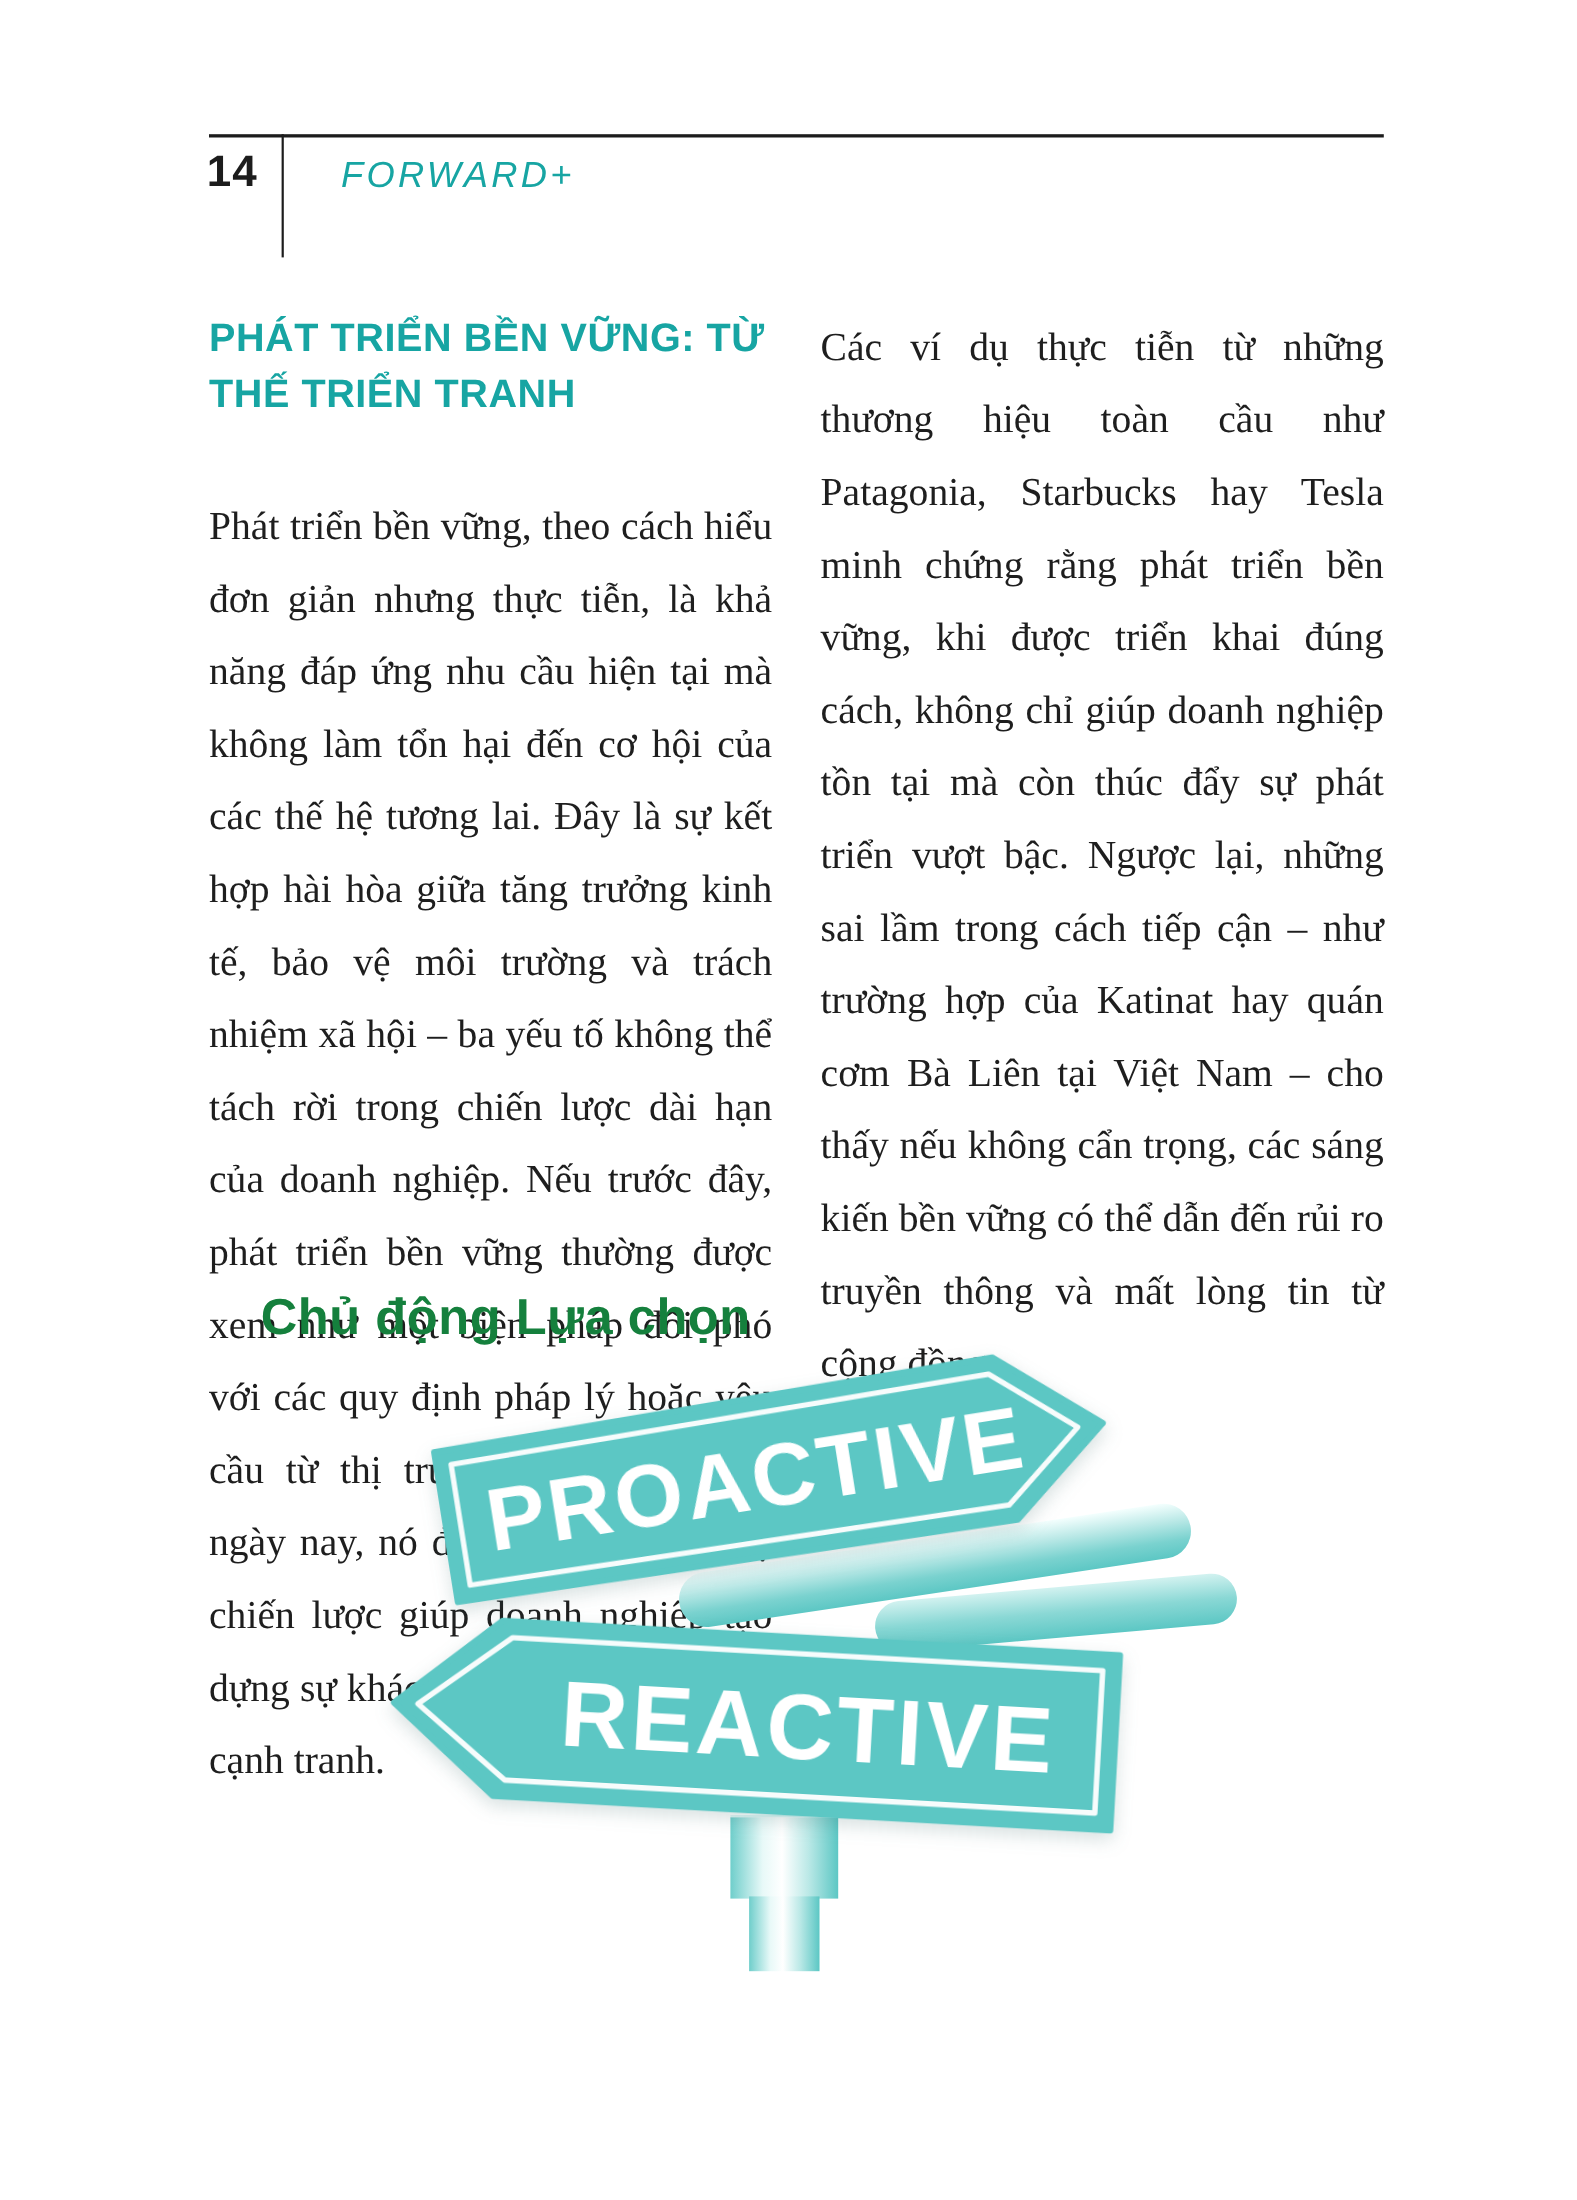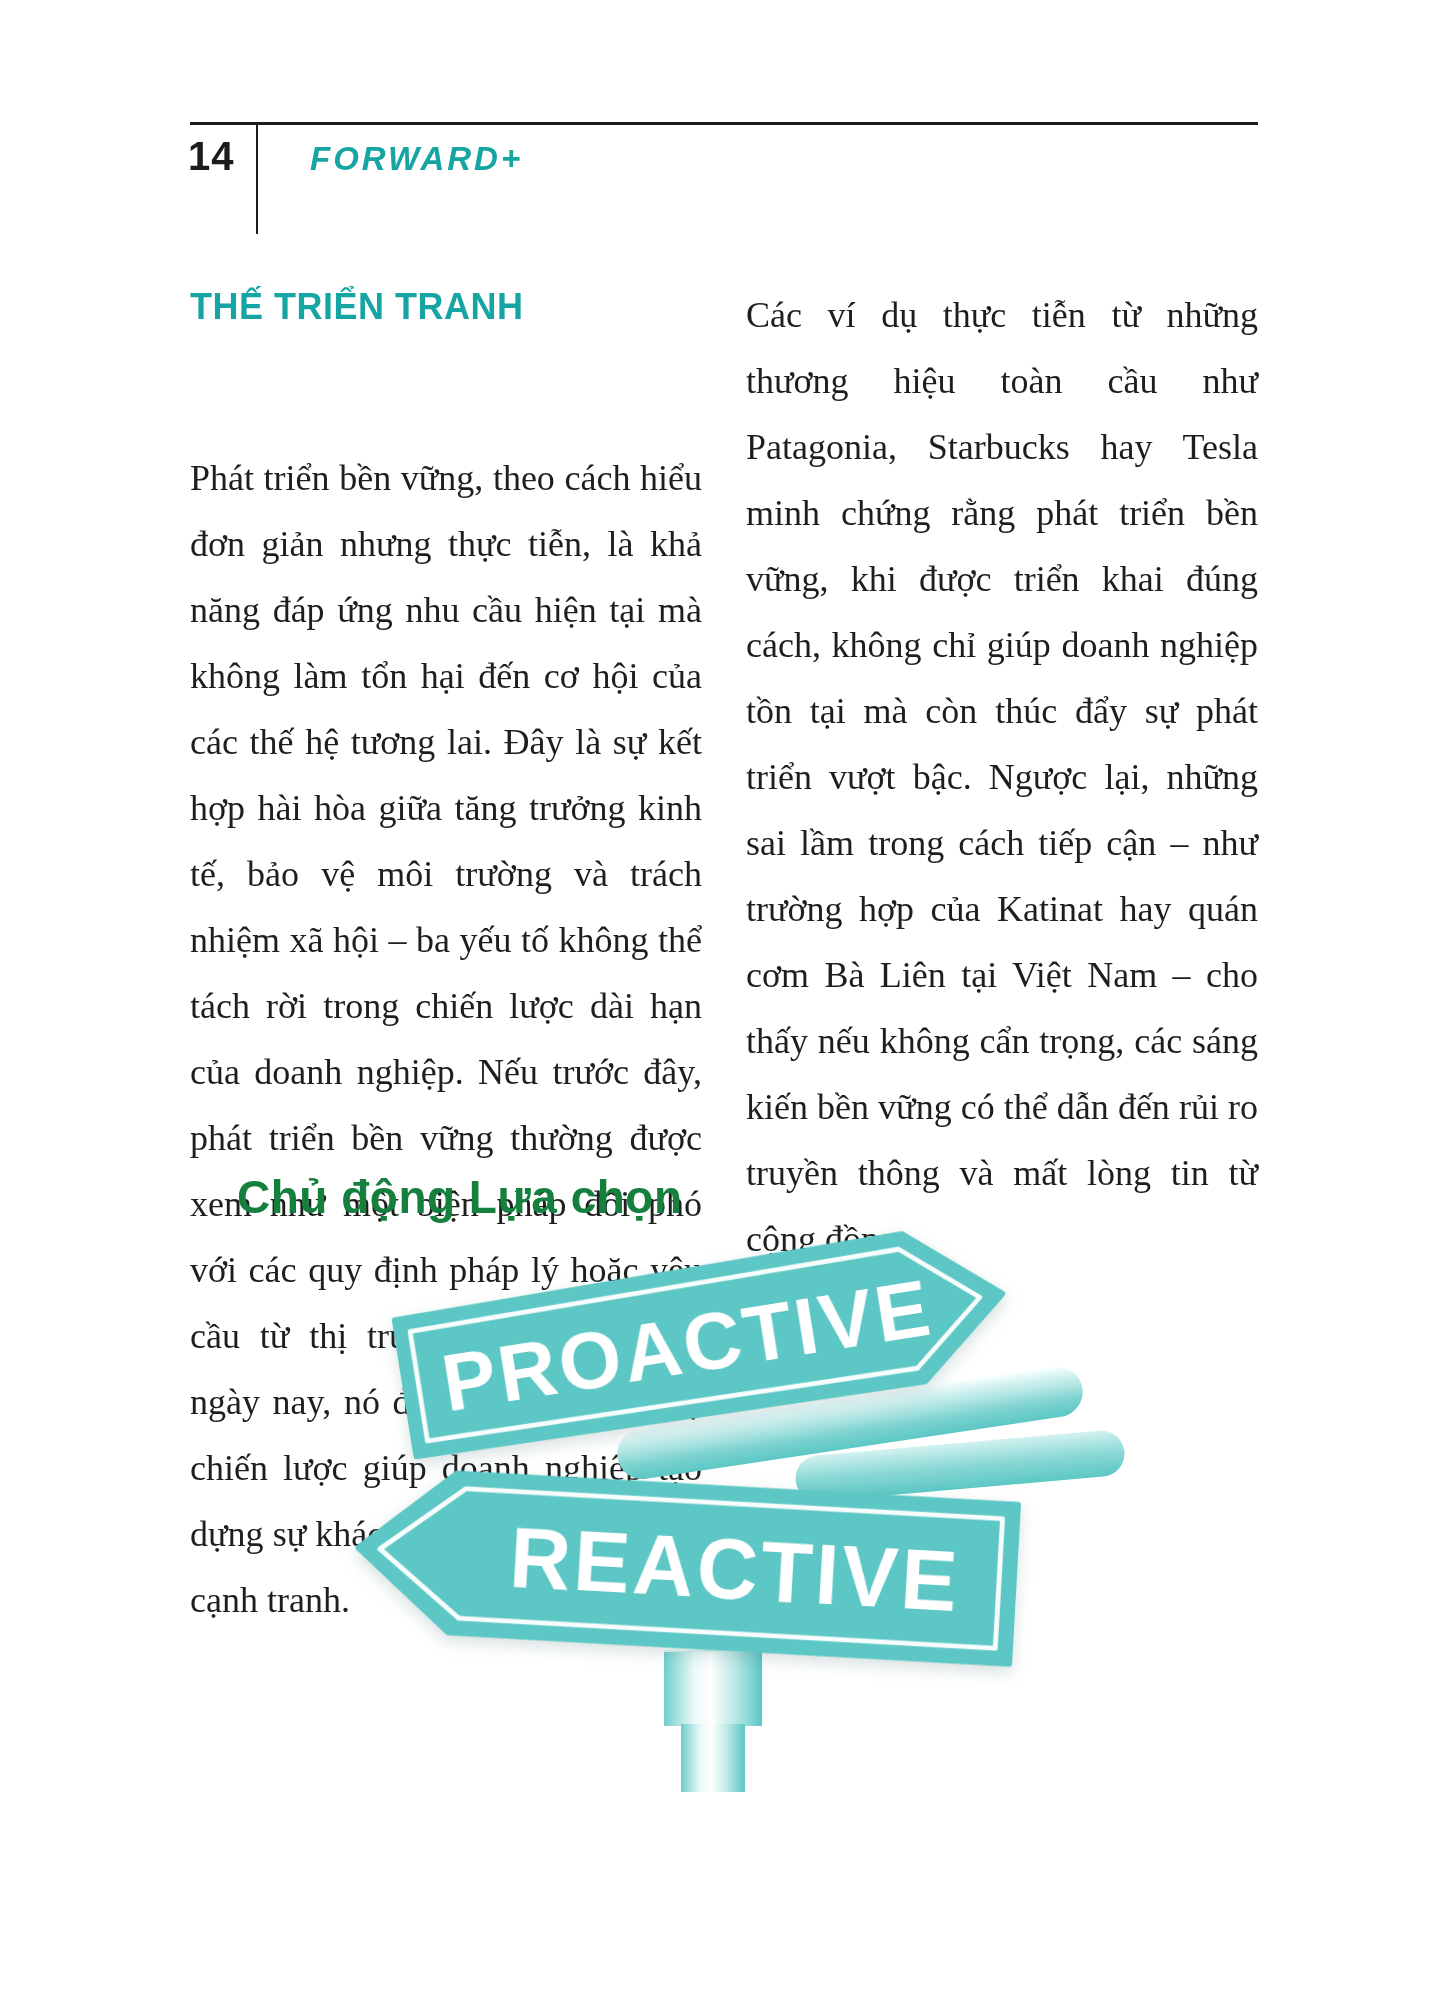--- a/index.html
+++ b/index.html
@@ -9,21 +9,21 @@
   }
   
   .header-rule{position:absolute;left:190px;top:122px;width:1068px;height:3px;background:#1c1c1c;}
   .header-divider{position:absolute;left:256px;top:122px;width:2px;height:112px;background:#1c1c1c;}
   .page-number{
     position:absolute;left:188px;top:134px;font-family:"Liberation Sans","DejaVu Sans",sans-serif;
     font-weight:bold;font-size:40px;color:#1c1c1c;letter-spacing:1px;
   }
   .brand{
     position:absolute;left:310px;top:140px;font-family:"Liberation Sans","DejaVu Sans",sans-serif;
-    font-style:italic;font-weight:bold;font-size:33px;color:#17a5a3;letter-spacing:3px;
+    font-style:italic;font-weight:normal;font-size:33px;color:#17a5a3;letter-spacing:3px;
   }
   
   .article-heading{
     position:absolute;left:190px;top:281px;width:560px;
     font-family:"Liberation Sans","DejaVu Sans",sans-serif;font-weight:bold;
     font-size:36px;line-height:51px;color:#17a5a3;letter-spacing:0.5px;
   }
   .col{
     position:absolute;width:512px;text-align:justify;
     font-size:36px;line-height:66px;color:#1e1e1e;
@@ -69,20 +69,21 @@
 <body>
 
 <div class="page">
 
   <div class="header-rule"></div>
   <div class="header-divider"></div>
   <div class="page-number">14</div>
   <div class="brand">FORWARD+</div>
 
   <div class="article-heading">
+    <div>PHÁT TRIỂN BỀN VỮNG: TỪ</div>
     <div>THẾ TRIỂN TRANH</div>
   </div>
 
   <div class="col col-left">
     <p>Phát triển bền vững, theo cách hiểu đơn giản nhưng thực tiễn, là khả năng đáp ứng nhu cầu hiện tại mà không làm tổn hại đến cơ hội của các thế hệ tương lai. Đây là sự kết hợp hài hòa giữa tăng trưởng kinh tế, bảo vệ môi trường và trách nhiệm xã hội – ba yếu tố không thể tách rời trong chiến lược dài hạn của doanh nghiệp. Nếu trước đây, phát triển bền vững thường được xem như một biện pháp đối phó với các quy định pháp lý hoặc yêu cầu từ thị trường xuất khẩu, thì ngày nay, nó đã trở thành công cụ chiến lược giúp doanh nghiệp tạo dựng sự khác biệt và củng cố vị thế cạnh tranh.</p>
   </div>
   <div class="col col-right">
     <p>Các ví dụ thực tiễn từ những thương hiệu toàn cầu như Patagonia, Starbucks hay Tesla minh chứng rằng phát triển bền vững, khi được triển khai đúng cách, không chỉ giúp doanh nghiệp tồn tại mà còn thúc đẩy sự phát triển vượt bậc. Ngược lại, những sai lầm trong cách tiếp cận – như trường hợp của Katinat hay quán cơm Bà Liên tại Việt Nam – cho thấy nếu không cẩn trọng, các sáng kiến bền vững có thể dẫn đến rủi ro truyền thông và mất lòng tin từ cộng đồng.</p>
   </div>
 

